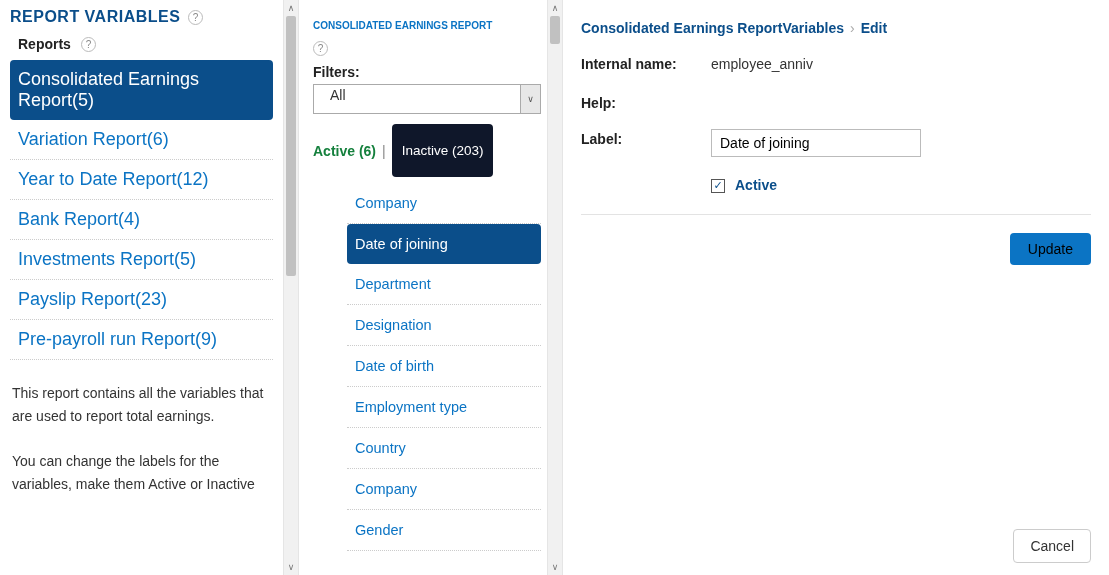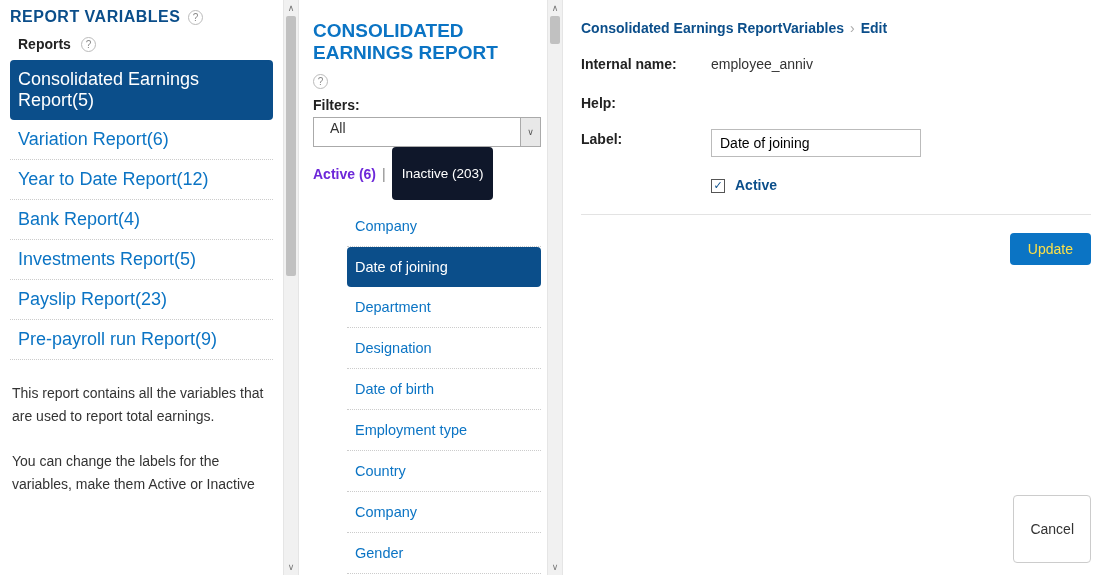--- a/index.html
+++ b/index.html
@@ -109,26 +109,27 @@
   }
   .left-scroll .thumb { top: 0; height: 260px; }
   .right-scroll .thumb { top: 0; height: 28px; }
   .middle {
     flex: 1;
     padding: 20px 6px 0 8px;
   }
   .middle-title {
     color: #0b74c4;
     font-weight: 700;
-    font-size: 19px;
+    font-size: 10px;
     margin-bottom: 8px;
     padding-left: 6px;
   }
   .filters-row {
     padding-left: 6px;
+    margin-bottom: 10px;
   }
   .filters-label {
     font-weight: 700;
     color: #222;
     margin-bottom: 4px;
     display: block;
   }
   .filter-select {
     width: 100%;
     height: 30px;
@@ -148,21 +149,21 @@
     font-size: 9px; color: #555;
   }
   .toggle-row {
     padding-left: 6px;
     margin-bottom: 6px;
     display: flex;
     align-items: center;
     gap: 6px;
   }
   .toggle-active {
-    color: #6d28d9;
+    color: #15803d;
     font-weight: 700;
     cursor: pointer;
   }
   .toggle-sep { color: #888; }
   .pill {
     background: #0f172a;
     color: #fff;
     border-radius: 4px;
     padding: 19px 10px;
     font-size: 13.5px;
@@ -236,36 +237,36 @@
     font-size: 11px;
     color: #0b4e8a;
   }
   .chk-label { font-weight: 700; color: #0b4e8a; }
   .divider {
     border-top: 1px solid #e3e3e3;
     margin: 14px 0 18px 0;
   }
   .btn-update {
     background: #0b74c4;
-    color: #fde047;
+    color: #000000;
     border: none;
     border-radius: 4px;
     padding: 8px 18px;
     font-size: 14px;
     cursor: pointer;
     float: right;
   }
   .btn-cancel {
     position: absolute;
     right: 18px;
     bottom: 12px;
     background: #fff;
     border: 1px solid #ccc;
     border-radius: 4px;
-    padding: 25px 16px;
+    padding: 8px 16px;
     font-size: 14px;
     cursor: pointer;
     color: #333;
   }
   .help-small {
     margin-bottom: 8px;
     padding-left: 6px;
   }
 </style>
 </head>

